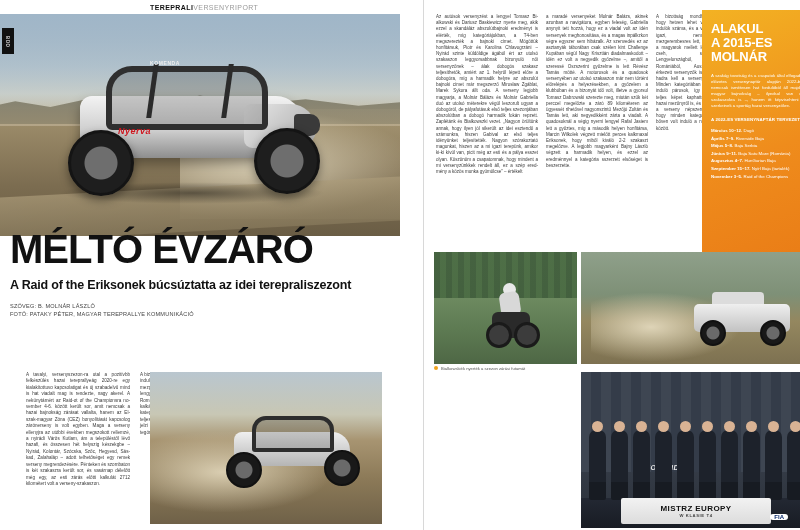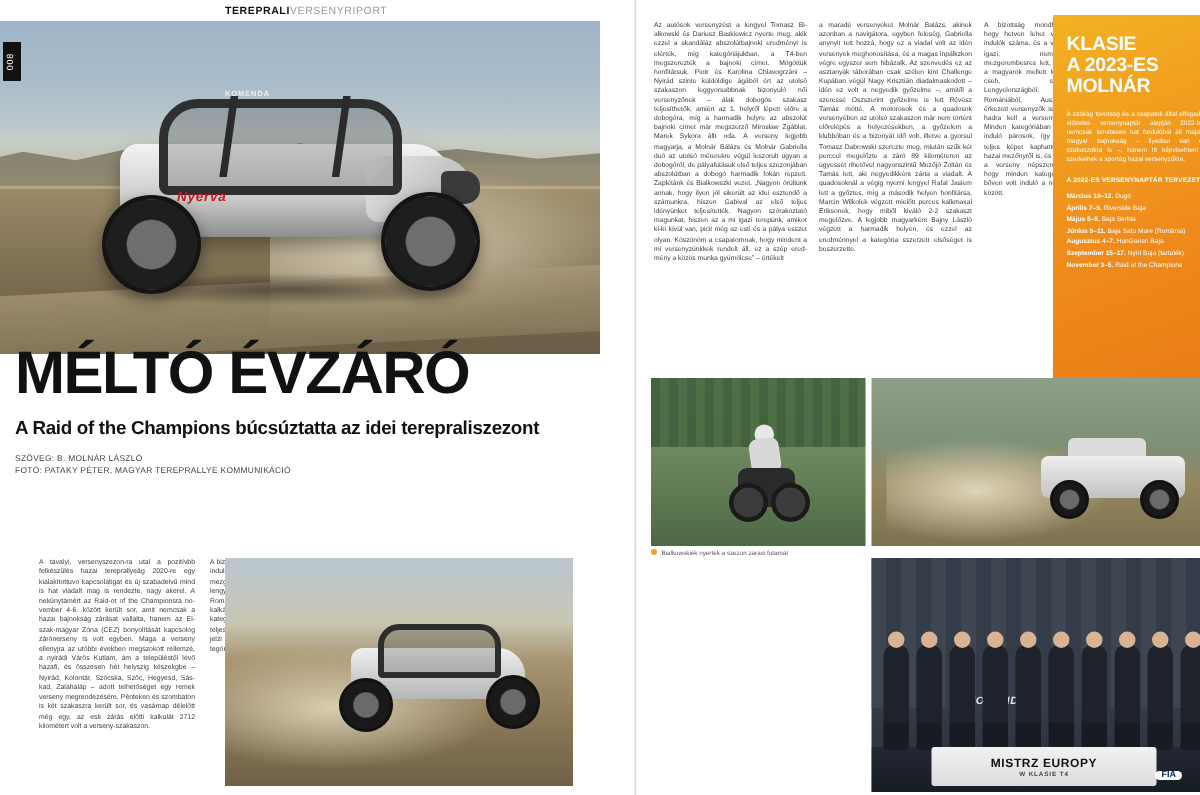--- a/index.html
+++ b/index.html
@@ -525,21 +525,21 @@
         <div class="cage2"></div>
         <div class="decal-top">KOMENDA</div>
         <div class="brand">Nyerva</div>
         <div class="wheel rear"></div>
         <div class="wheel front"></div>
       </div>
     </div>
 
     <div class="title-block">
       <h1 class="main-title">MÉLTÓ ÉVZÁRÓ</h1>
-      <p class="subtitle">A Raid of the Champions búcsúztatta az idei terepralisze­zont</p>
+      <p class="subtitle">A Raid of the Eriksonek búcsúztatta az idei terepralisze­zont</p>
       <p class="credits">
         <span>SZÖVEG: B. MOLNÁR LÁSZLÓ</span><br>
         <span>FOTÓ: PATAKY PÉTER, MAGYAR TEREPRALLYE KOMMUNIKÁCIÓ</span>
       </p>
     </div>
 
     <div class="left-cols">
       <div class="col c1">A tavalyi, versenyszezon-ra utal a pozitívbb felkészülés hazai tereprallyeág 2020-re egy kialakítottuvo kapcsolatigat és új szabadelvű mind is hat viadalt mag is rendezte, nagy akerel. A nekünytámért az Raid-ot of the Championsra no­vember 4-6. között került sor, amit nemcsak a hazai bajnokság zárásat vallalta, hanem az El­szak-magyar Zóna (CEZ) bonyol­ítását kapcsolog zárónerseny is volt egyben. Maga a verseny ellenyjra az utóbbi évek­ben megszokott rellemzé, a nyirádi Várös Kutlam, ám a településtől lévő hazafi, és összesen hét helyszig készekgbe – Nyirád, Kolontár, Szócska, Szőc, Hegyesd, Sás­kad, Zalahaláp – adott telhetőséget egy re­mek verseny megrendezésére. Pénteken és szombaton is két szakaszra került sor, és vasárnap délelőtt még egy, az esti zárás előtti kalkulát 2712 kilométert volt a verseny-­szakaszon.</div>
       <div class="col c2">A bizottság mondhattam, hogy hetven lehet volt az indulók száma, és a verseny igazi, nemzetközi mezgerembesres lett, hiszen a magyarok mellett lengyel, cseh, szlovák, Lengyelországból, Romániából, Ausztriából érkezett versenyzők is kalkát hadra kell a verseny kiírt. Minden kategóriában voltak induló párosok, így szinte teljes képet kap­hattunk a hazai mezőnyről is, és jól jelzi a verseny népszerűségét, hogy minden ka­tegóriában bőven volt induló a nevezők kö­zött.</div>
     </div>
@@ -558,22 +558,22 @@
 
   <div class="page page-right">
     <div class="right-inner">
 
       <div class="r-col rc1">Az autósok versenyzést a lengyel Tomasz Bi­alkowski és Dariusz Baskiewicz nyerte meg, akik ezzel a skandáláz abszolútbajnoki ered­ményt is elérték, míg kategóriájukban, a T4-ben megszerezték a bajnoki címet. Mö­göttük honfitársuk, Piotr és Karolina Chla­vogrzáni – Nyirád szinte küldöldige ágából ért az utolsó szakaszon leggyorsabbnak bizo­nyuló női versenyzőnek – álak dobo­gós szakasz teljesíthetők, amiért az 1. helyről lépett előre a dobogóra, míg a harmadik helyre az abszolút bajnoki címet már megszerző Mi­rosław Zgáblat, Marek Sykora állt oda. A verseny legjobb magyarja, a Molnár Bá­lázs és Molnár Gabriella duó az utolsó mé­terekre végül leszorult ugyan a dobogóról, de pályafutásuk első teljes szezonjában abszolútban a dobogó harmadik fokán rep­zett. Zaplétánk és Bialkowszki vezet. „Nagyon örültünk annak, hogy ilyen jól si­került az idei esztendő a számunkra, hiszen Gabival az első teljes idényünket teljesítet­ték. Nagyon szórakoztató magunkat, hiszen az a mi igazi terepünk, amikor ki-ki kívül van, picit még az esti és a pálya esszet olyan. Kö­szönöm a csapatomnak, hogy mindent a mi versenyzünkkek rendelt áll, ez a szép ered­mény a közös munka gyümölcse” – értékelt</div>
       <div class="r-col rc2">a maradé versenyeket Molnár Balázs, akinek azonban a navigátora, egyben feleség, Gabriella any­nyit tett hozzá, hogy ez a viadal volt az idén versenyek meghonosítása, és a magas in­pálkzkon végre egyszer sem hibázalk. Az szenvedés ez az asztanyák táborában csak szélen kint Challenge Kupában végül Nagy Krisztián diadalmaskodott – idén ez volt a negyedik győzelme –, amitől a szeressé Osz­szerint győzelme is lett Révész Tamás mötté. A motorosok és a quadosok versenyében az utolsó szakaszon már nem történt előre­lépés a helyezésekben, a győzelem a klubbóban és a bizonyát idő volt, illetve a gyorsul Tomasz Dabrowski szerezte meg, miután szűk két perccel megelőzte a záró 89 kilométeren az ügyessét rihetővel nagyon­szintű Mezőjó Zoltán és Tamás lett, aki negyedikként zárta a viadalt. A quadosoknál a végig nyerni lengyel Rafal Jasiem lett a győztes, míg a második helyen honfitársa, Marcin Wilkolek végzett mielőtt perces kalkmaxal Eriksonek, hogy miből kiváló 2-2 szakaszt megelőzve. A legjobb magyarként Bajny Lászlò végzett a harmadik helyen, és ezzel az eredménnyel a kategória sszerzett elsőséget is beszerzette.</div>
       <div class="r-col rc3">A bizottság mondhattam, hogy hetven lehet volt az indulók száma, és a verseny igazi, nemzetközi mezgerembesres lett, hiszen a magyarok mellett lengyel, cseh, szlovák, Lengyelországból, Romániából, Ausztriából érkezett versenyzők is kalkát hadra kell a verseny kiírt. Minden kategóriában voltak induló párosok, így szinte teljes képet kap­hattunk a hazai mezőnyről is, és jól jelzi a verseny népszerűségét, hogy minden ka­tegóriában bőven volt induló a nevezők kö­zött.</div>
 
       <div class="calendar-box">
         <h2>
-          <span>KLASIE</span><br>
-          <span>A 2023-ES</span><br>
+          <span>ALAKUL</span><br>
+          <span>A 2015-ES</span><br>
           <span>MOLNÁR</span>
         </h2>
         <div class="cal-intro">A szakág tovotság és a csapatok által el­fogadott előzetes versenynaptár alapján 2022-ben nemcsak ismétesen hat forduló­ból áll majd a magyar bajnokság – ilyedsul van égi szakaszokra is –, hanem itt kép­visehteni is szerkeinek a sportág hazai verse­nyzőkre.</div>
         <div class="cal-sub">A 2022-ES VERSENYNAPTÁR TERVEZETE</div>
         <div class="cal-list">
           <div class="cal-row">
             <b>Március 10–12.</b>
             <span>Dugó</span>
           </div>
           <div class="cal-row">

